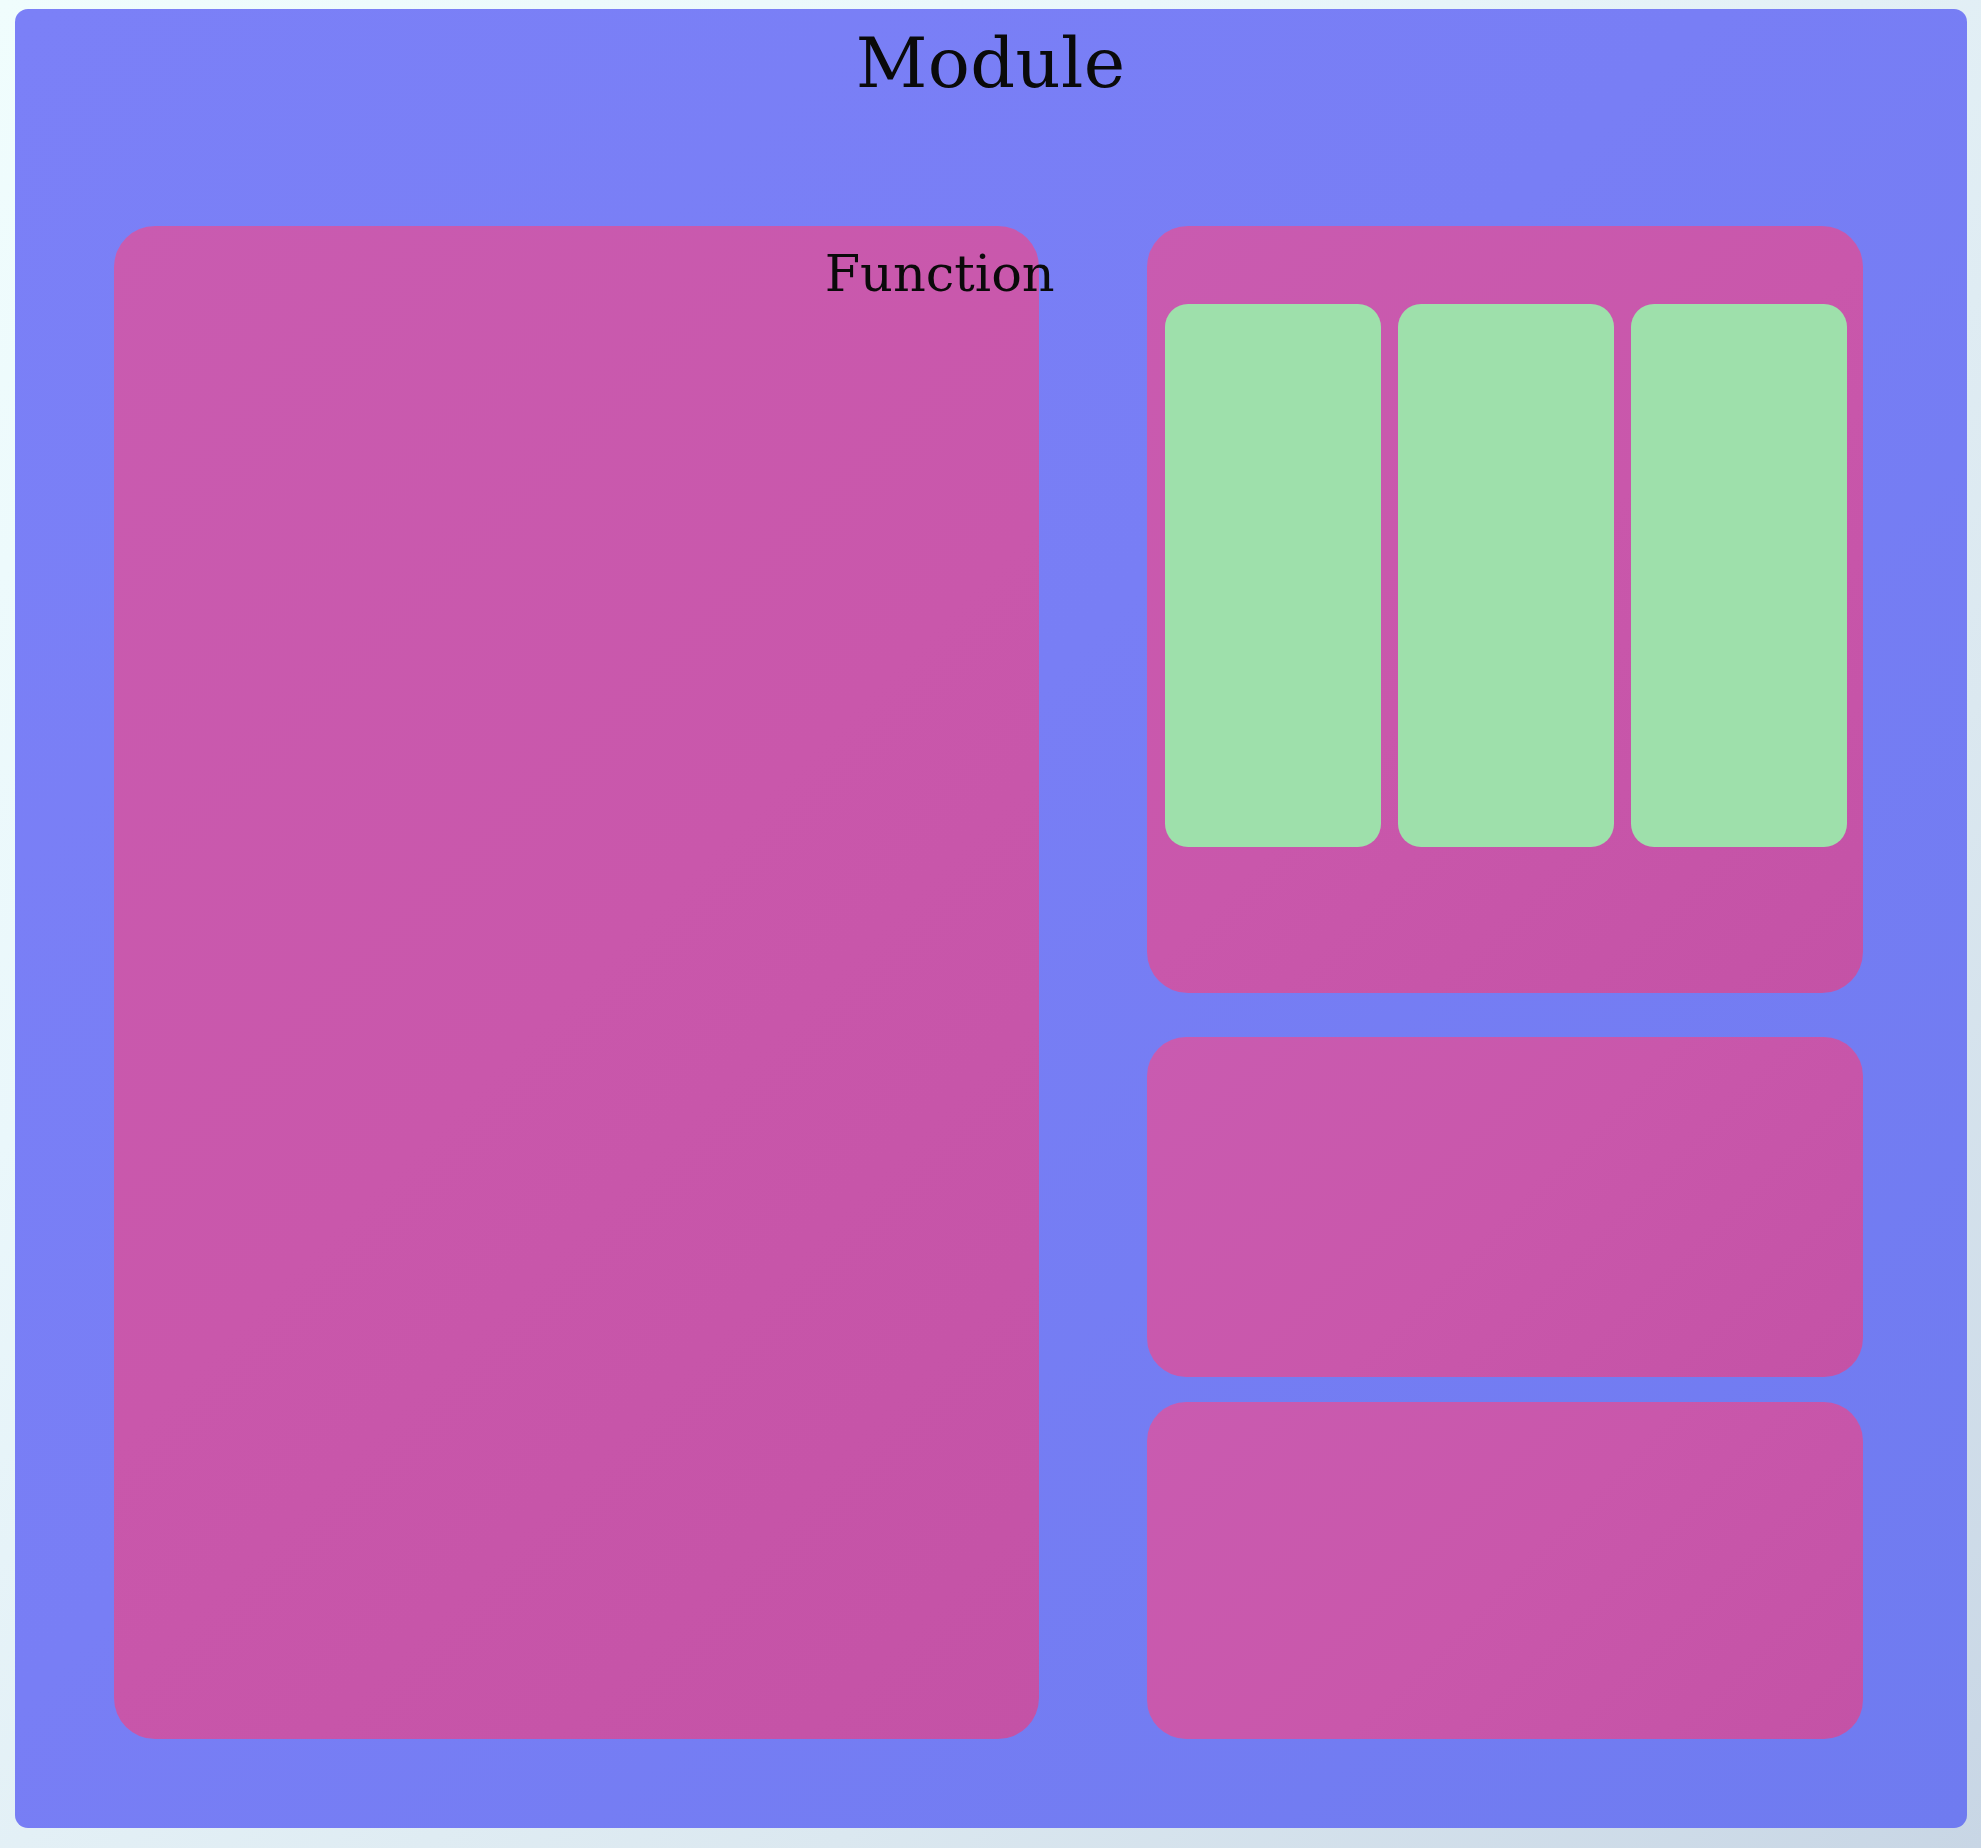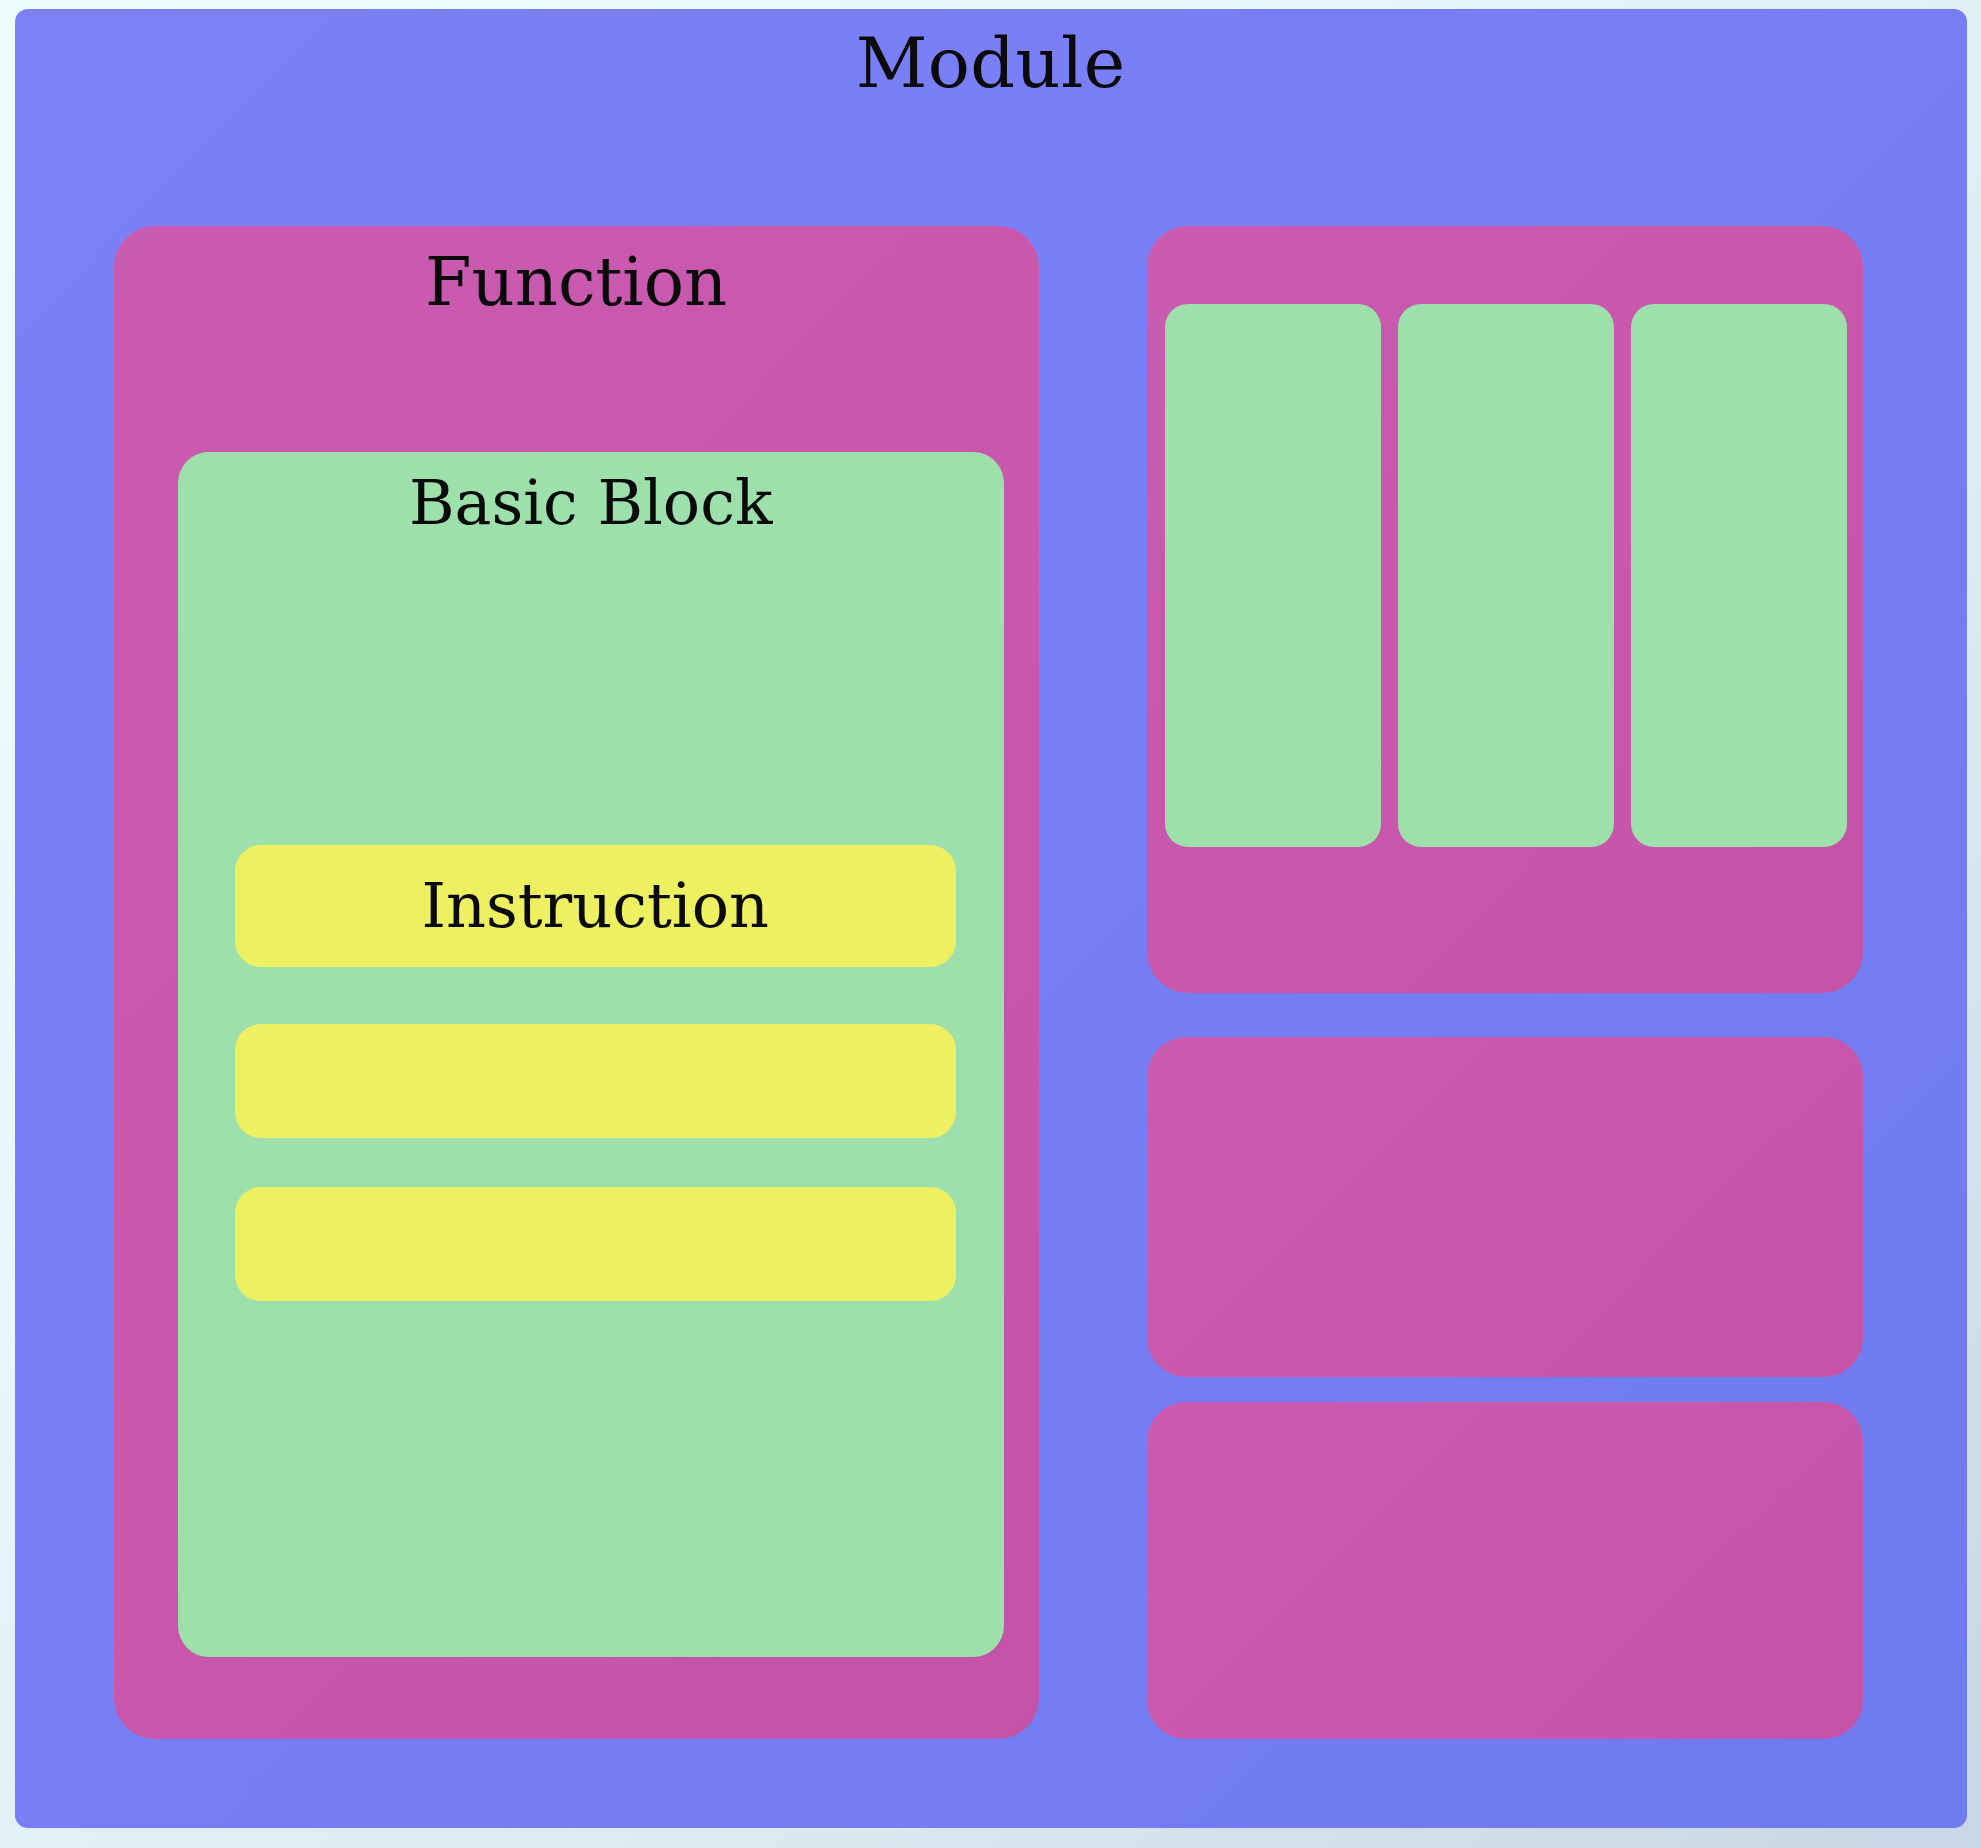--- a/index.html
+++ b/index.html
@@ -45,24 +45,25 @@
     width: 925px;
     height: 1513px;
     background: linear-gradient(135deg, #c95bb0 0%, #c957ab 50%, #c452a6 100%);
     border-radius: 41px;
   }
   #function-title {
     position: absolute;
     left: 0;
     top: 21px;
     width: 100%;
-    text-align: center;
-    font-size: 67px;
+    text-align: right;
+    font-size: 51px;
     line-height: 1.05;
     color: #0a0a0a;
+    padding-left: 16px;
   }
 
   
   #basic-block {
     position: absolute;
     left: 64px;
     top: 226px;
     width: 826px;
     height: 1205px;
     background: #9ee0ab;
@@ -146,37 +147,20 @@
 <body>
 
 <div id="module">
 
   <div id="module-title">Module</div>
 
   <div id="function">
 
     <div id="function-title">Function</div>
 
-    <div id="basic-block">
-
-      <div id="basic-block-title">Basic Block</div>
-
-      <div class="instruction" id="instruction-0">
-        <span class="instruction-label">Instruction</span>
-      </div>
-
-      <div class="instruction" id="instruction-1">
-        <span class="instruction-label"></span>
-      </div>
-
-      <div class="instruction" id="instruction-2">
-        <span class="instruction-label"></span>
-      </div>
-
-    </div>
   </div>
 
   <div id="right-col-container">
 
     <div id="fn-block-group">
       <div class="block-column" id="block-column-0">
         <span></span>
       </div>
       <div class="block-column" id="block-column-1">
         <span></span>

